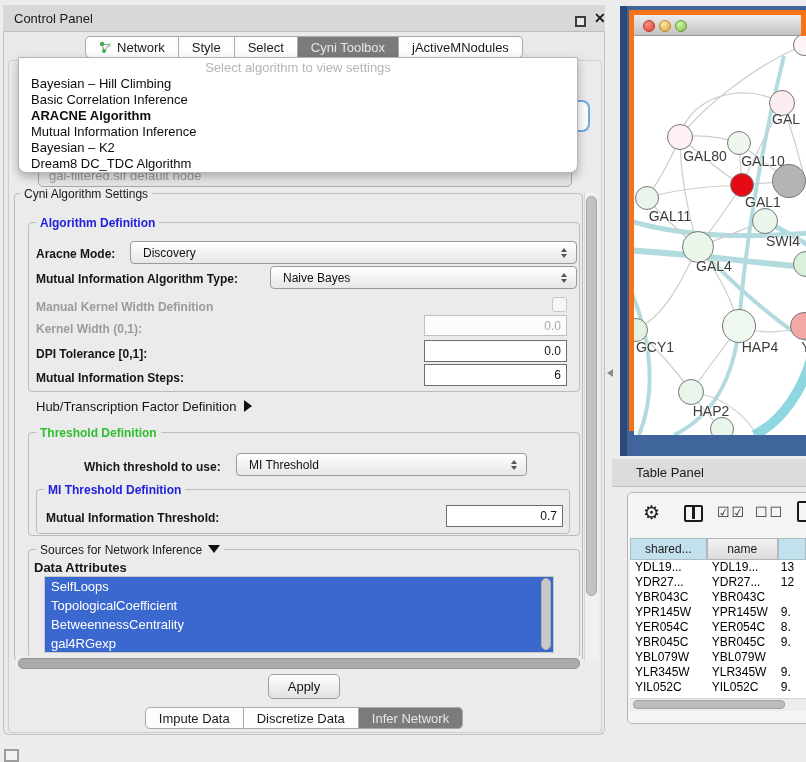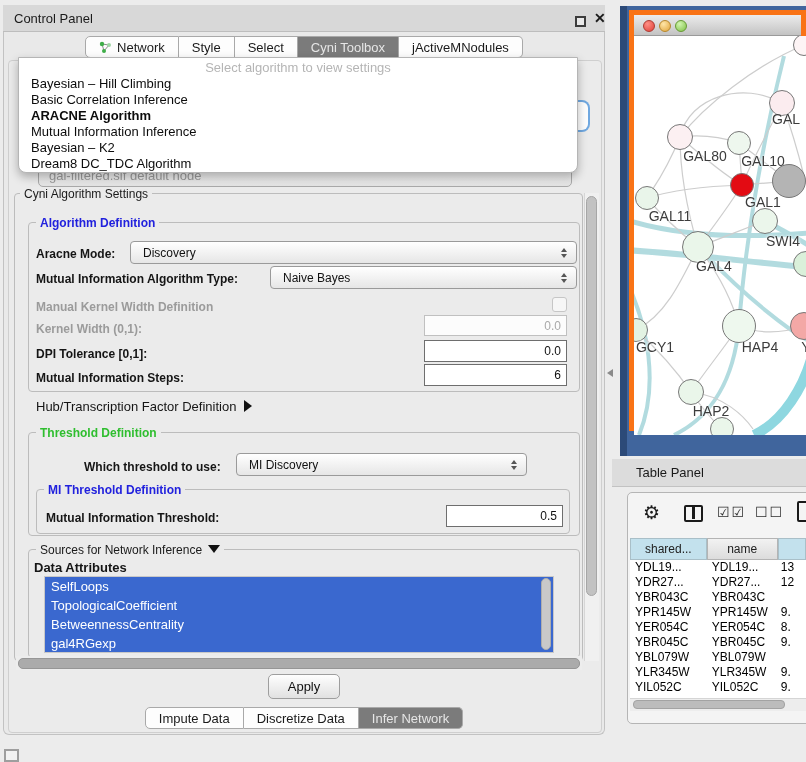--- a/index.html
+++ b/index.html
@@ -225,32 +225,32 @@
 
   <span class="lbl plain" style="left:36px;top:399px;">
     <span>Hub/Transcription Factor Definition</span><span class="tri-right"></span>
   </span>
 
   <div class="gbox" style="left:28px;top:432px;width:552px;height:104px;"></div>
   <span class="gtitle green" style="left:36px;top:426px;">Threshold Definition</span>
 
   <span class="lbl" style="left:84px;top:460px;">Which threshold to use:</span>
   <div class="combo" style="left:236px;top:453px;width:291px;height:23px;">
-    <span>MI Discovery</span>
+    <span>MI Threshold</span>
     <span class="spin">
         <i class="up"></i>
         <i class="dn"></i>
       </span>
   </div>
 
   <div class="gbox" style="left:36px;top:489px;width:534px;height:45px;"></div>
   <span class="gtitle blue" style="left:44px;top:483px;">MI Threshold Definition</span>
   <span class="lbl" style="left:46px;top:511px;">Mutual Information Threshold:</span>
   <div class="tfield" style="left:446px;top:505px;width:117px;height:22px;">
-    <span>0.5</span>
+    <span>0.7</span>
   </div>
 
   <div class="gbox" style="left:28px;top:549px;width:552px;height:109px;"></div>
   <span class="gtitle plain" style="left:36px;top:543px;">
     <span>Sources for Network Inference</span><span class="tri-down"></span>
   </span>
   <span class="lbl" style="left:34px;top:560px;font-size:13px;">Data Attributes</span>
   <div class="attr-list" id="attr-list">
       <div class="attr-item">SelfLoops</div>
       <div class="attr-item">TopologicalCoefficient</div>

